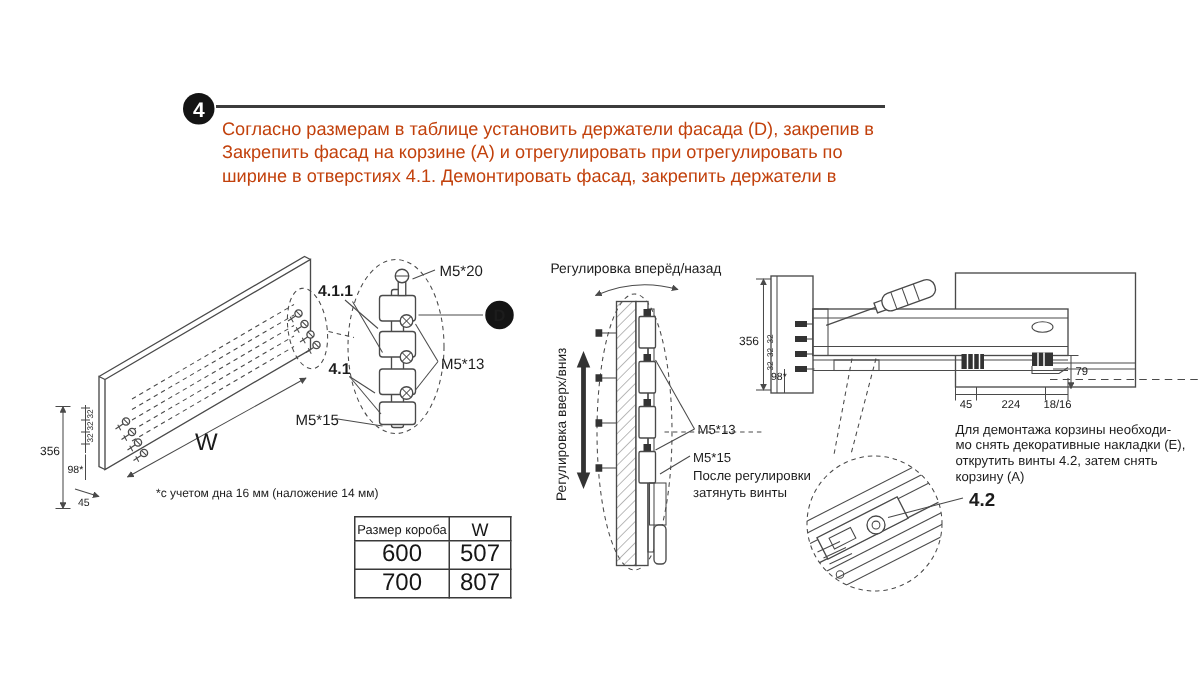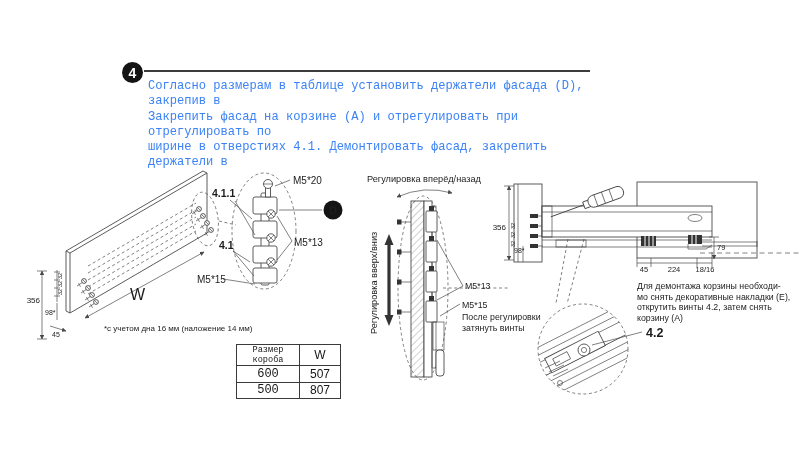--- a/index.html
+++ b/index.html
@@ -3,42 +3,42 @@
 <meta charset="utf-8">
 <style>
   html,body{margin:0;padding:0;background:#ffffff;}
   .page{position:relative;width:800px;height:450px;background:#fff;
         font-family:"Liberation Sans",sans-serif;overflow:hidden;color:#1c1c1c;}
   .step-badge{position:absolute;left:122px;top:62px;width:21px;height:21px;border-radius:50%;
         background:#141414;color:#fff;font-size:14px;font-weight:bold;
         display:flex;align-items:center;justify-content:center;}
   .step-rule{position:absolute;left:144px;top:70px;width:446px;height:2px;background:#3c3c3c;}
   .instr{position:absolute;left:148px;top:79px;width:468px;font-size:12.1px;line-height:15.3px;
-        color:#3b82f6;font-family:Liberation Mono, monospace;}
+        color:#c2410c;}
   .dwg{position:absolute;left:0;top:0;}
   svg text{font-family:"Liberation Sans",sans-serif;fill:#1c1c1c;}
   .ln{stroke:#4a4a4a;stroke-width:0.9;fill:none;}
   .lnf{stroke:#4a4a4a;stroke-width:0.9;fill:#fff;}
   .lnt{stroke:#4a4a4a;stroke-width:0.7;fill:none;}
   .dk{fill:#333;stroke:none;}
   .dsh{stroke-dasharray:3,2.6;}
   .dshL{stroke-dasharray:5,3.5;}
   .t55{font-size:5.5px;}.t7{font-size:7px;}.t75{font-size:7.5px;}.t8{font-size:8px;}
   .t88{font-size:8.8px;}.t92{font-size:9.2px;}.t10{font-size:10px;}
   .tb105{font-size:10.5px;font-weight:bold;}.tb125{font-size:12.5px;font-weight:bold;}
   .t16{font-size:16px;}
   .size-table{position:absolute;left:236px;top:344px;border-collapse:collapse;}
   .size-table td,.size-table th{border:1.5px solid #3a3a3a;text-align:center;
         vertical-align:middle;padding:0;color:#161616;}
-  .size-table .c1{width:62px;font-family:Liberation Mono, monospace;}
+  .size-table .c1{width:62px;}
   .size-table .c2{width:40px;}
   .size-table th{height:15px;font-weight:normal;}
   .size-table .h1{font-size:8.6px;}
   .size-table .h2{font-size:12px;}
-  .size-table td{height:15.5px;font-size:12px;}
+  .size-table td{height:15.5px;font-size:16px;}
 </style>
 </head>
 <body>
 
 <div class="page">
 
   <div class="step-badge">4</div>
   <div class="step-rule"></div>
   <div class="instr">
     <div>Согласно размерам в таблице установить держатели фасада (D), закрепив в</div>
@@ -324,19 +324,19 @@
     <tbody>
         <tr>
       <th class="c1 h1">Размер короба</th>
       <th class="c2 h2">W</th>
     </tr>
     <tr>
       <td class="c1">600</td>
       <td class="c2">507</td>
     </tr>
     <tr>
-      <td class="c1">500</td>
+      <td class="c1">700</td>
       <td class="c2">807</td>
     </tr>
   </tbody>
     </table>
 
 </div>
 
 </body></html>

